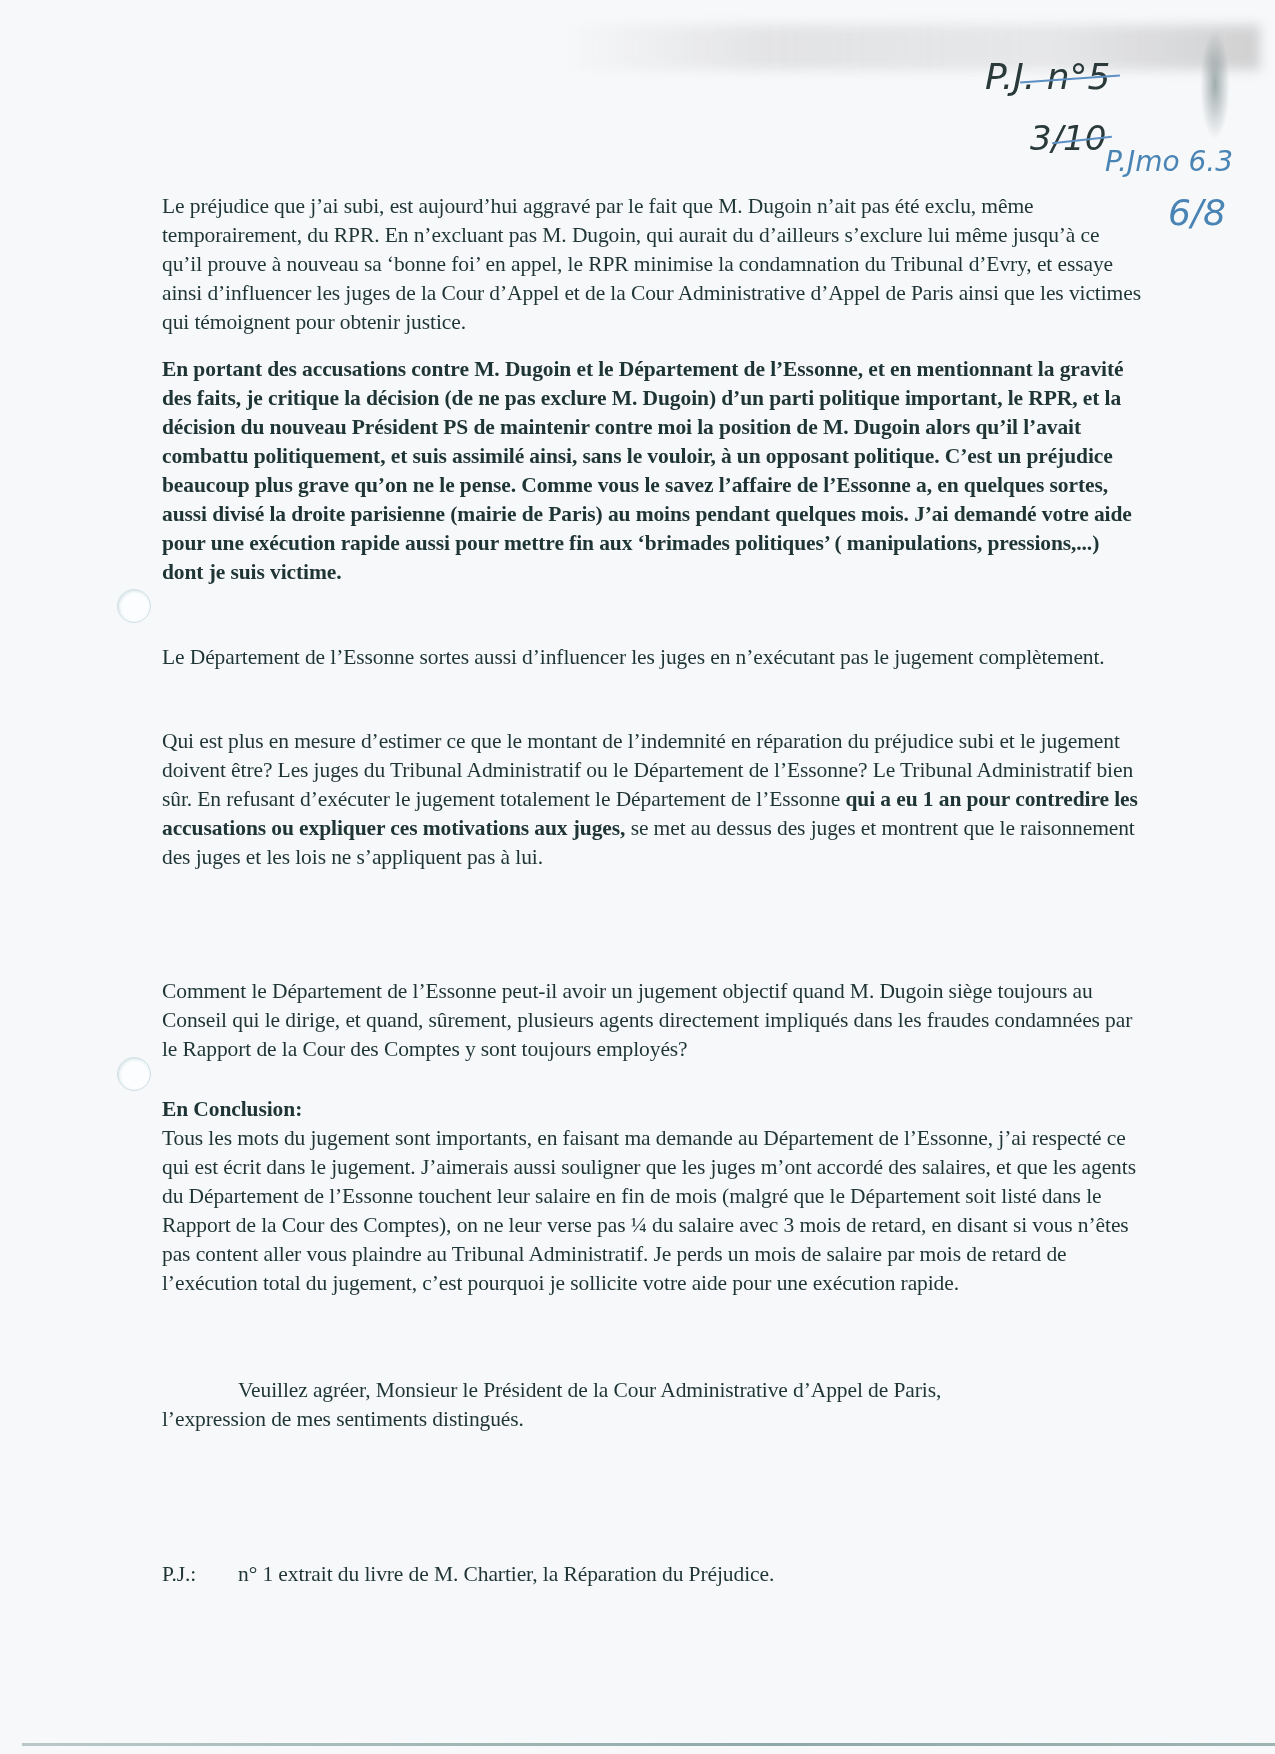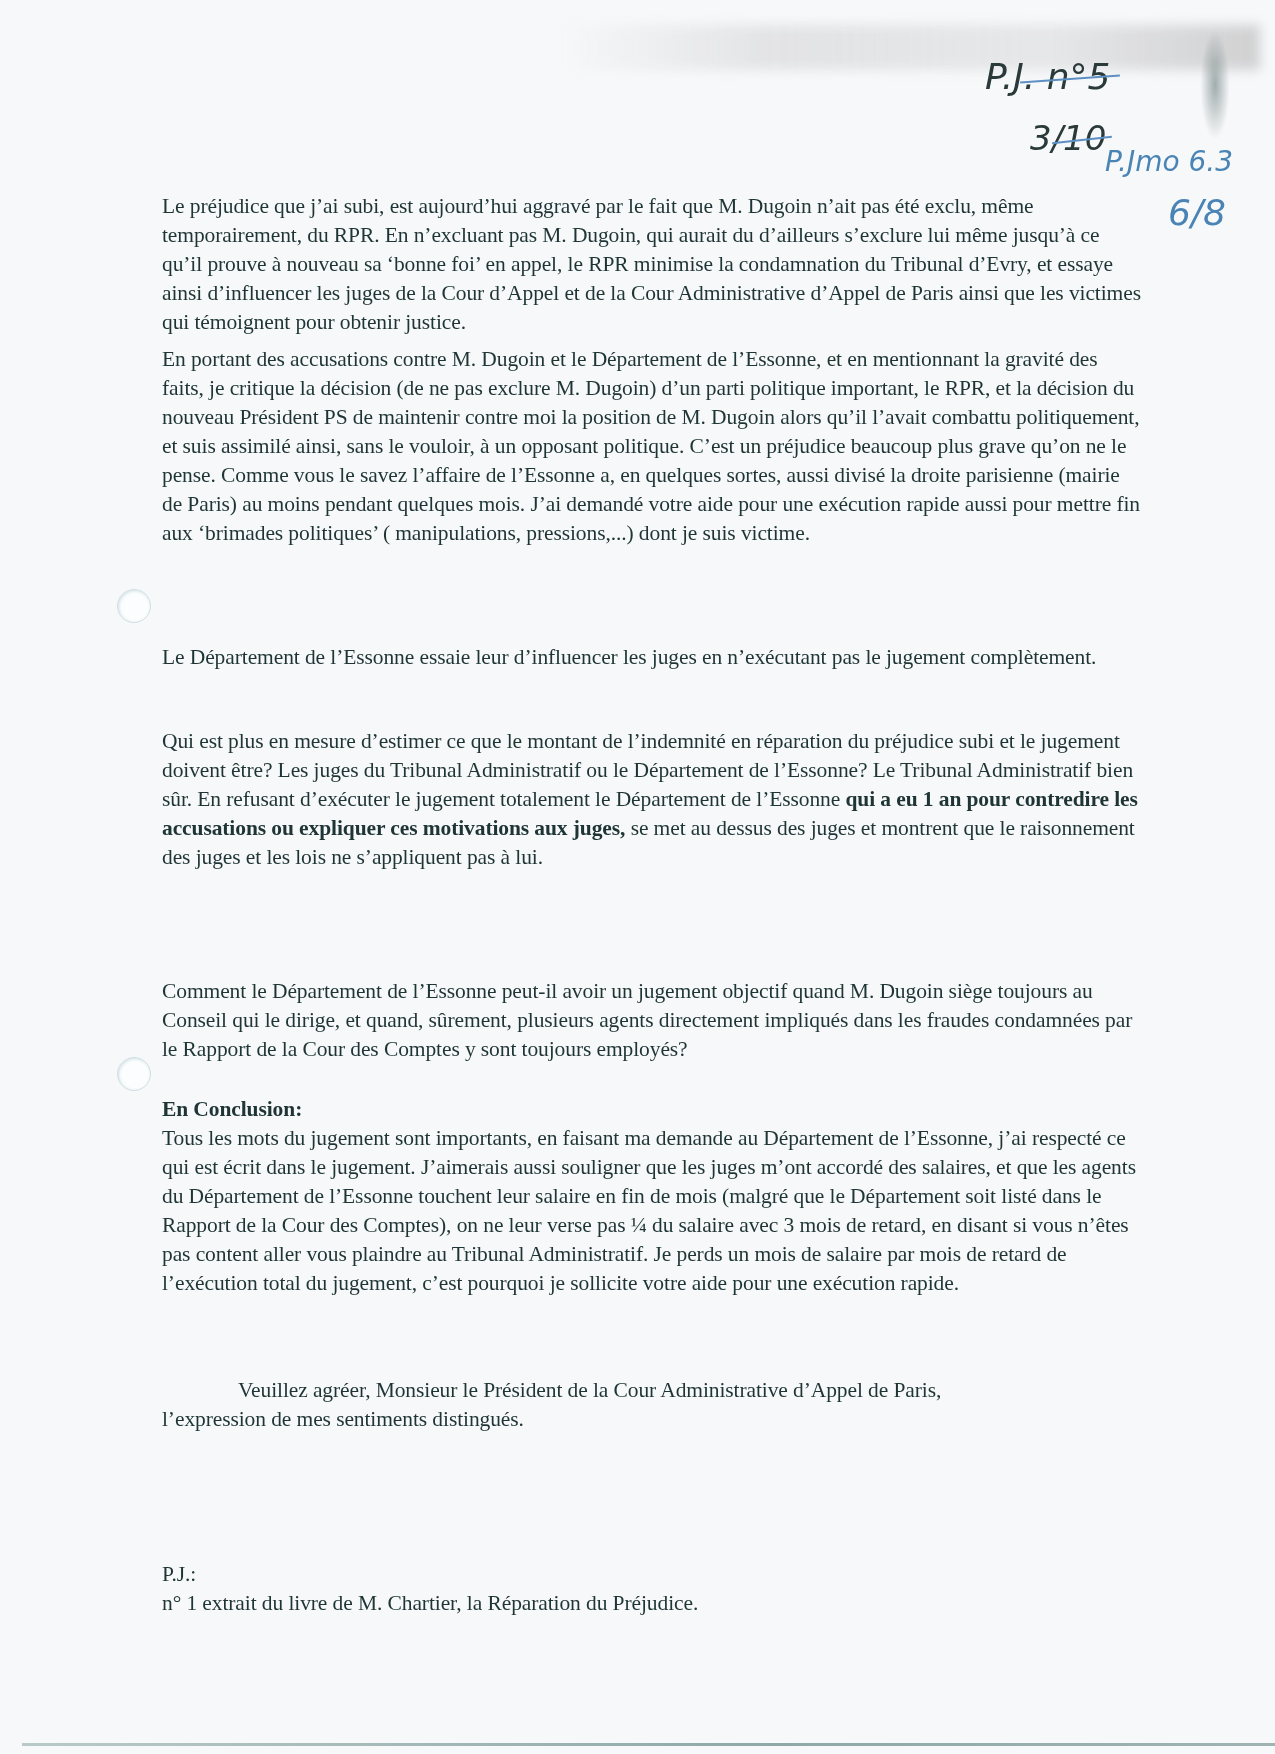--- a/index.html
+++ b/index.html
@@ -21,21 +21,21 @@
   .text {
     position: absolute; left: 162px; width: 980px;
     font-size: 21.5px; line-height: 29px; letter-spacing: -0.1px;
   }
   .text p { margin: 0; }
   .b { font-weight: bold; }
   .hw { position: absolute; font-family: "DejaVu Sans", sans-serif; font-style: italic; font-weight: 300; }
   .hw-dark { color: #2a3a3a; }
   .hw-blue { color: #4a84b5; }
   .strike { position: absolute; height: 2px; background: #5c8fc4; }
-  .pj-row { display: flex; flex-direction: column; }
+  .pj-row { display: flex; }
   .pj-label { width: 76px; }
 </style>
 </head>
 <body>
 
 <div class="page">
   <div class="scan-top"></div>
   <div class="scan-spot"></div>
   <div class="bottom-edge"></div>
 
@@ -46,26 +46,26 @@
   <div class="strike" style="left:1020px; top:78px; width:100px; transform:rotate(-4deg);"></div>
   <div class="hw hw-dark" style="left:1030px; top:118px; font-size:34px;">3/10</div>
   <div class="strike" style="left:1052px; top:139px; width:60px; transform:rotate(-6deg);"></div>
   <div class="hw hw-blue" style="left:1105px; top:145px; font-size:28px;">P.Jmo 6.3</div>
   <div class="hw hw-blue" style="left:1168px; top:192px; font-size:36px;">6/8</div>
 
   <div class="text" style="top:152px;margin-top:40px;">
     <p>Le préjudice que j’ai subi, est aujourd’hui aggravé par le fait que M. Dugoin n’ait pas été exclu, même temporairement, du RPR. En n’excluant pas M. Dugoin, qui aurait du d’ailleurs s’exclure lui même jusqu’à ce qu’il prouve à nouveau sa ‘bonne foi’ en appel, le RPR minimise la condamnation du Tribunal d’Evry, et essaye ainsi d’influencer les juges de la Cour d’Appel et de la Cour Administrative d’Appel de Paris ainsi que les victimes qui témoignent pour obtenir justice.</p>
   </div>
 
-  <div class="text" style="top:345px;">
+  <div class="text" style="top:355px;font-weight:bold;">
     <p>En portant des accusations contre M. Dugoin et le Département de l’Essonne, et en mentionnant la gravité des faits, je critique la décision (de ne pas exclure M. Dugoin) d’un parti politique important, le RPR, et la décision du nouveau Président PS de maintenir contre moi la position de M. Dugoin alors qu’il l’avait combattu politiquement, et suis assimilé ainsi, sans le vouloir, à un opposant politique. C’est un préjudice beaucoup plus grave qu’on ne le pense. Comme vous le savez l’affaire de l’Essonne a, en quelques sortes, aussi divisé la droite parisienne (mairie de Paris) au moins pendant quelques mois. J’ai demandé votre aide pour une exécution rapide aussi pour mettre fin aux ‘brimades politiques’ ( manipulations, pressions,...) dont je suis victime.</p>
   </div>
 
   <div class="text" style="top:643px;">
-    <p>Le Département de l’Essonne essaie leur d’influencer les juges en n’exécutant pas le jugement complètement.</p>
+    <p>Le Département de l’Essonne sortes aussi d’influencer les juges en n’exécutant pas le jugement complètement.</p>
   </div>
 
   <div class="text" style="top:727px;">
     <p><span>Qui est plus en mesure d’estimer ce que le montant de l’indemnité en réparation du préjudice subi et le jugement doivent être? Les juges du Tribunal Administratif ou le Département de l’Essonne? Le Tribunal Administratif bien sûr. En refusant d’exécuter le jugement totalement le Département de l’Essonne </span><span class="b">qui a eu 1 an pour contredire les accusations ou expliquer ces motivations aux juges,</span><span> se met au dessus des juges et montrent que le raisonnement des juges et les lois ne s’appliquent pas à lui.</span></p>
   </div>
 
   <div class="text" style="top:977px;">
     <p>Comment le Département de l’Essonne peut-il avoir un jugement objectif quand M. Dugoin siège toujours au Conseil qui le dirige, et quand, sûrement, plusieurs agents directement impliqués dans les fraudes condamnées par le Rapport de la Cour des Comptes y sont toujours employés?</p>
   </div>
 

